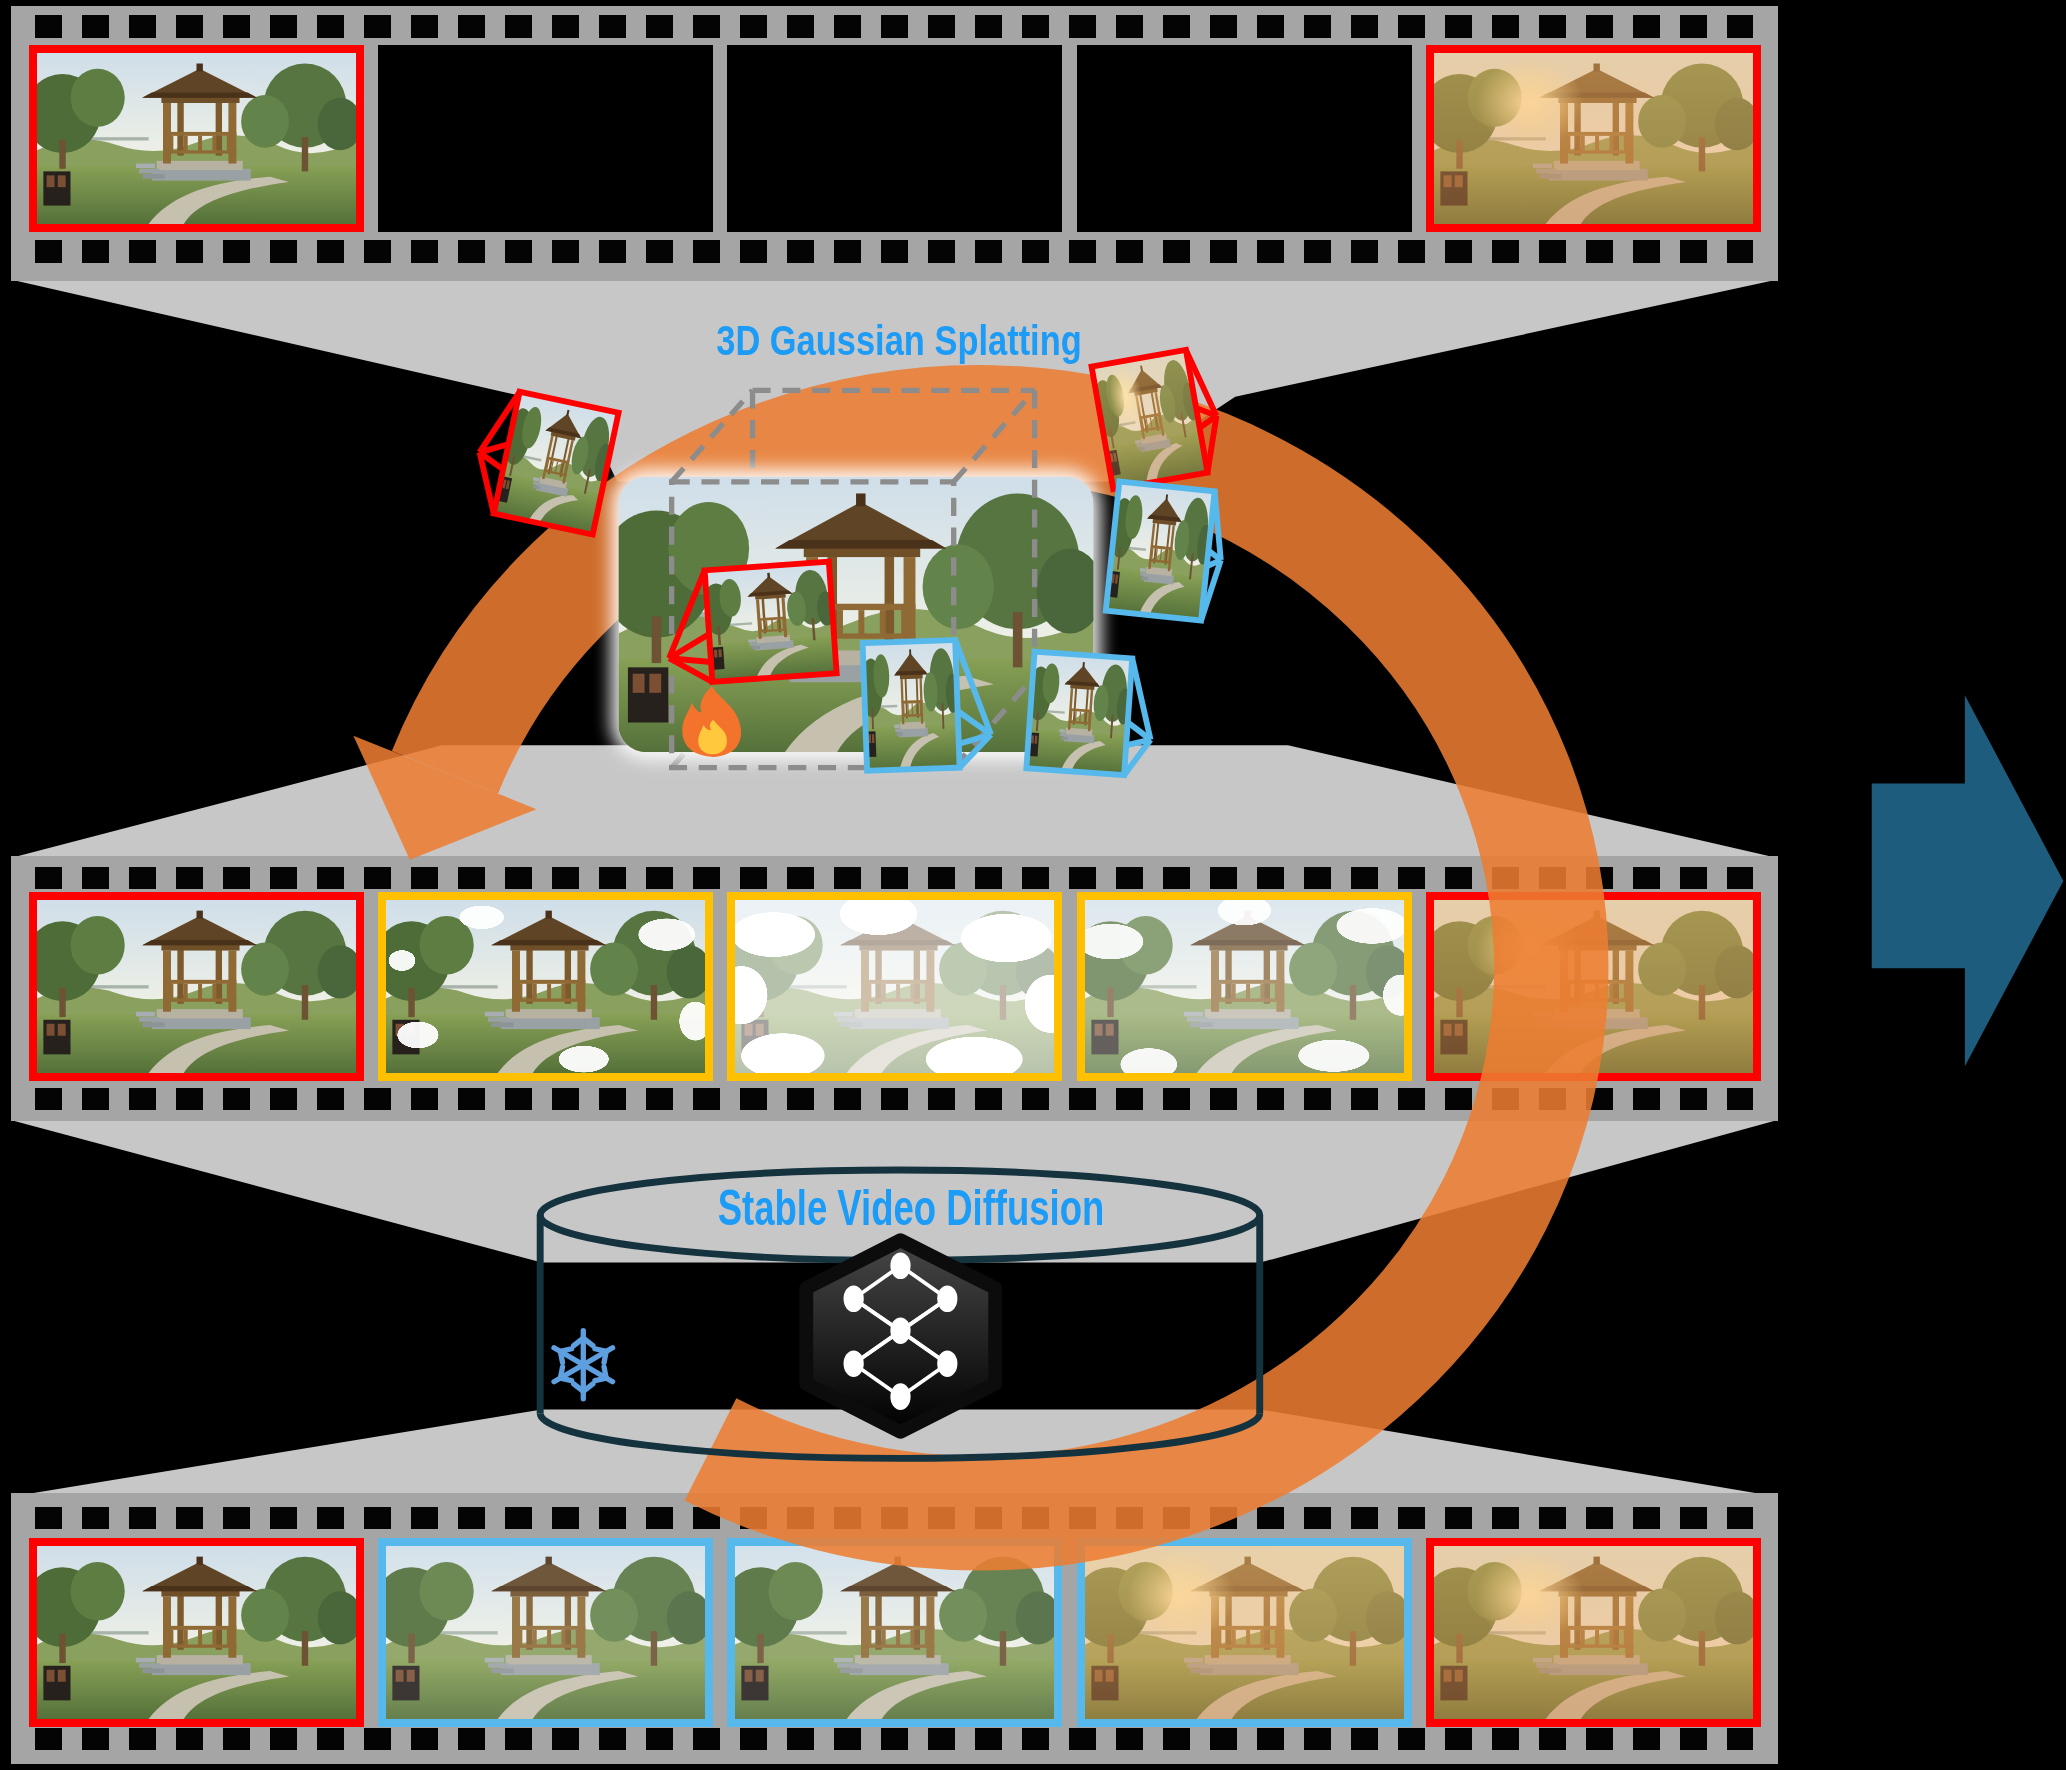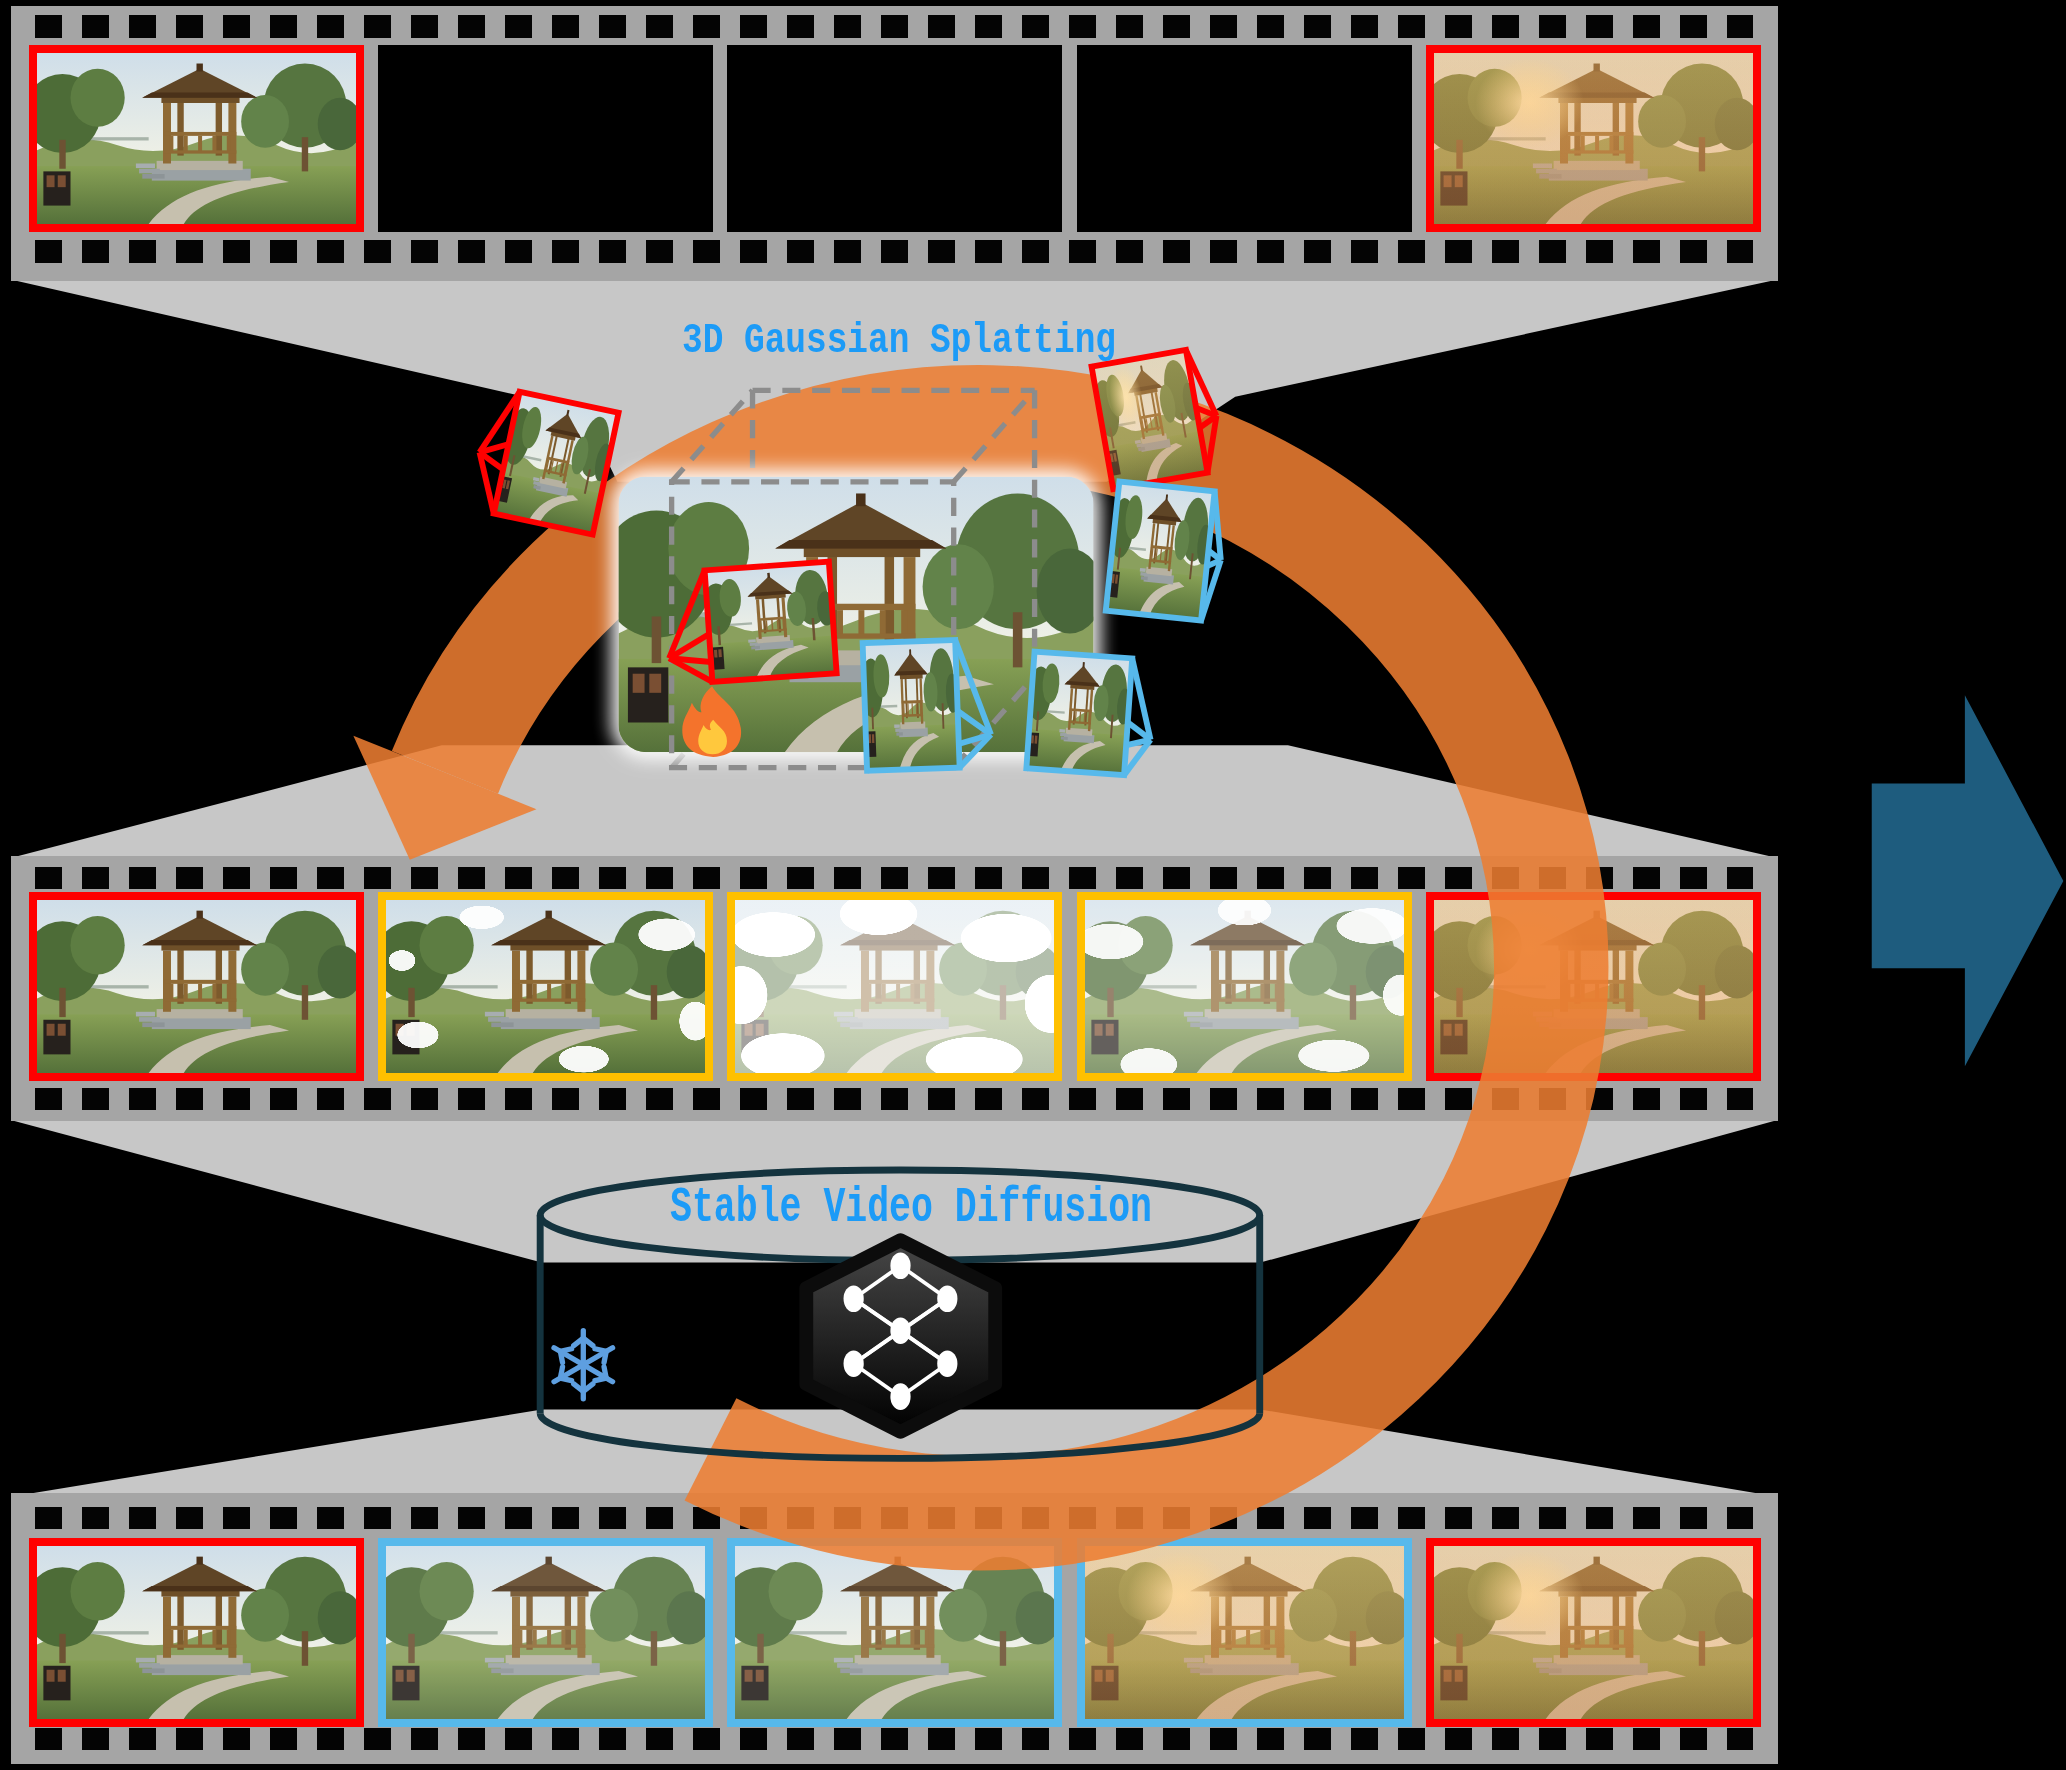--- a/index.html
+++ b/index.html
@@ -1,17 +1,17 @@
 <!DOCTYPE html>
 <html style="--bg: #000000; --film-gray: #A5A5A5; --funnel-gray: #C7C7C7; --hole-black: #040404; --accent-blue: #1C9BF7; --ring-orange: #ED7D31; --arrow-teal: #1E5C7E; --frame-red: #FF0000; --frame-yellow: #FFC000; --frame-blue: #57B9EB; --dash-gray: #8C8C8C; --cylinder-ink: #14333E; --snow-blue: #5E9FE0; --fire-orange: #F4732C; --fire-yellow: #FFC83D;font-size:8.5px"><head>
 <meta charset="utf-8">
 <style>
   html,body{margin:0;padding:0;background:#000;}
   #stage{position:relative;width:2066px;height:1771px;background:var(--bg,#000);overflow:hidden;
-         font-family:Liberation Mono, monospace;}
+         font-family:Liberation Sans, sans-serif;}
   #stage svg.layer{position:absolute;left:0;top:0;width:2066px;height:1771px;display:block;}
 
   
   .strip{position:absolute;left:10.6px;width:1767px;background:var(--film-gray);}
   #strip1{top:6.4px;height:275px;}
   #strip2{top:856px;height:265px;}
   #strip3{top:1493px;height:271px;}
   .sprockets{position:absolute;left:24.5px;right:24.5px;height:22.4px;
      background:repeating-linear-gradient(90deg,var(--hole-black) 0 27px,transparent 27px 47px);}
   #strip1 .sp-top{top:9px;} #strip1 .sp-bot{top:234px;}

